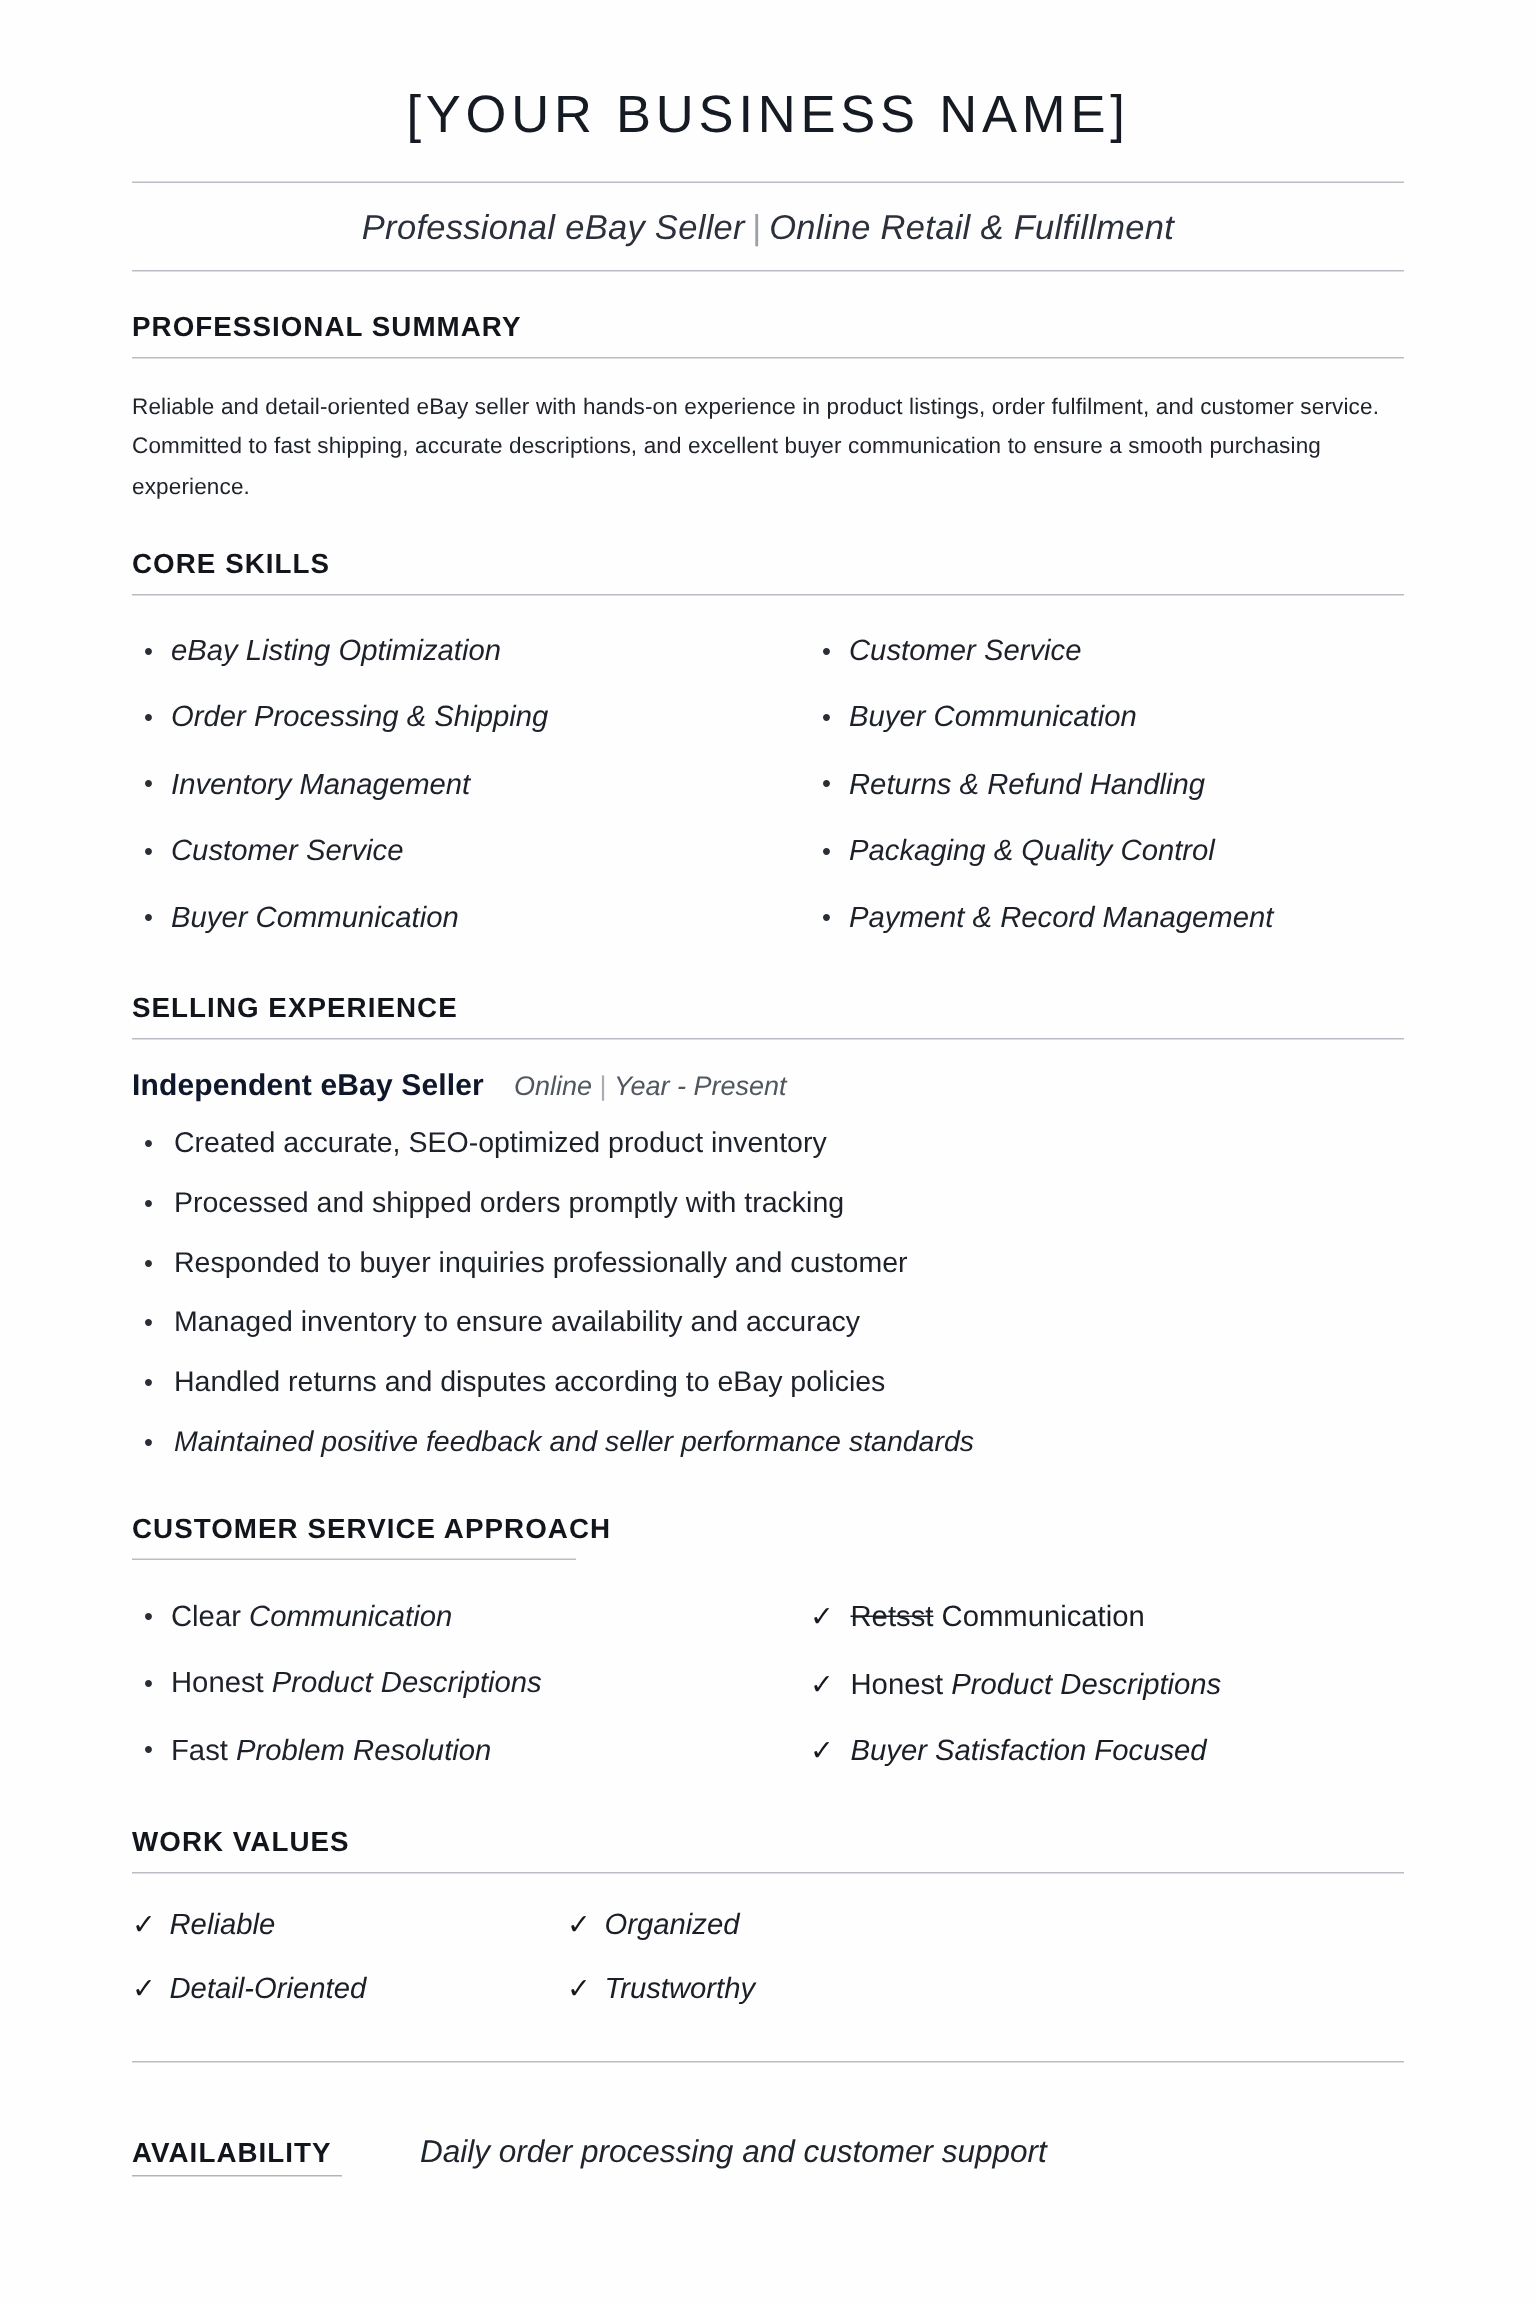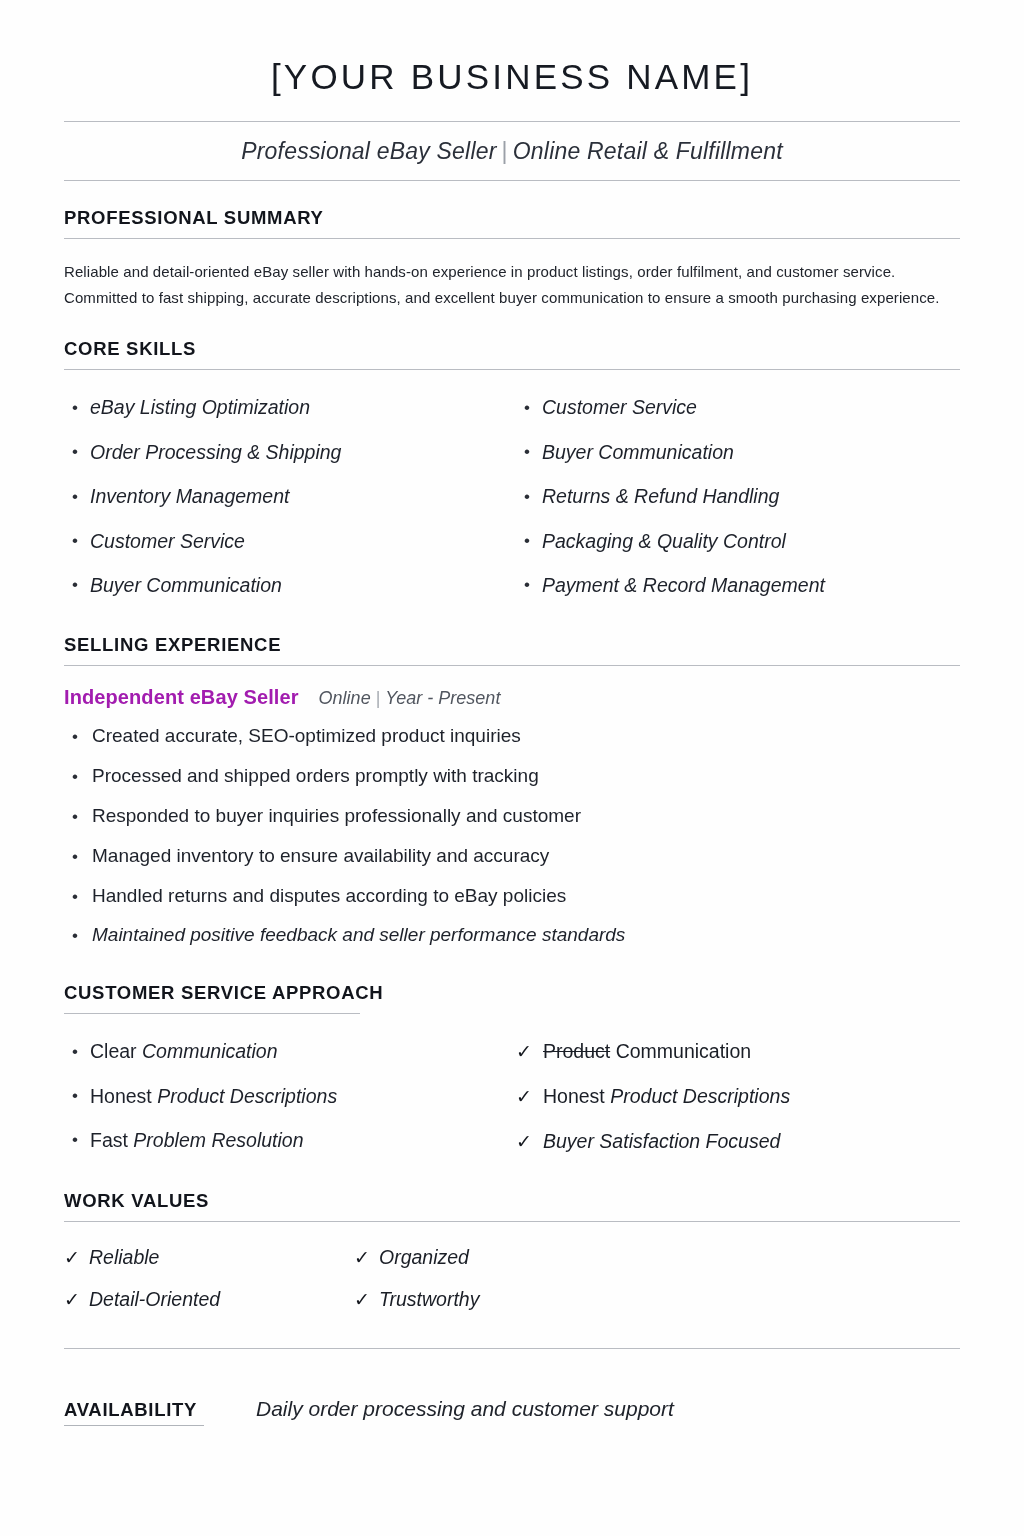--- a/index.html
+++ b/index.html
@@ -15,21 +15,21 @@
     color: #1c1f26;
     overflow: hidden;
   }
 
   .page {
     position: relative;
     width: 1024px;
     height: 1536px;
     background: #fefefe;
     box-sizing: border-box;
-    padding: 0 64px;
+    padding: 0 88px;
   }
 
   
   .doc-title {
     text-align: center;
     font-size: 35px;
     font-weight: 400;
     letter-spacing: 3.2px;
     color: #161a22;
     margin: 0;
@@ -122,21 +122,21 @@
   
   .job-line {
     display: flex;
     align-items: baseline;
     padding-top: 20px;
     padding-bottom: 2px;
   }
   .job-role {
     font-size: 20px;
     font-weight: bold;
-    color: #a21caf;
+    color: #0f172a;
     letter-spacing: 0.1px;
   }
   .job-meta {
     font-size: 18px;
     font-style: italic;
     color: #51565f;
     padding-left: 20px;
   }
   .job-meta .sep { color: #a7abb2; }
 
@@ -281,21 +281,21 @@
     <div class="job-line">
       <span class="job-role">Independent eBay Seller</span>
       <span class="job-meta">
         <span>Online</span><span class="sep">|</span><span>Year - Present</span>
       </span>
     </div>
 
     <div class="exp-list">
       <div class="exp-row">
         <span class="bullet-dot"></span>
-        <span>Created accurate, SEO-optimized product inquiries</span>
+        <span>Created accurate, SEO-optimized product inventory</span>
       </div>
       <div class="exp-row">
         <span class="bullet-dot"></span>
         <span>Processed and shipped orders promptly with tracking</span>
       </div>
       <div class="exp-row">
         <span class="bullet-dot"></span>
         <span>Responded to buyer inquiries professionally and customer</span>
       </div>
       <div class="exp-row">
@@ -329,21 +329,21 @@
         </div>
         <div class="bullet-row">
           <span class="bullet-dot"></span>
           <span class="upright">Fast</span>&nbsp;<span class="ital">Problem Resolution</span>
         </div>
       </div>
 
       <div class="col">
         <div class="check-row">
           <span class="check-mark"></span>
-          <span class="upright strike">Product</span>&nbsp;<span class="upright">Communication</span>
+          <span class="upright strike">Retsst</span>&nbsp;<span class="upright">Communication</span>
         </div>
         <div class="check-row">
           <span class="check-mark"></span>
           <span class="upright">Honest</span>&nbsp;<span class="ital">Product Descriptions</span>
         </div>
         <div class="check-row">
           <span class="check-mark"></span>
           <span class="ital">Buyer Satisfaction Focused</span>
         </div>
       </div>

